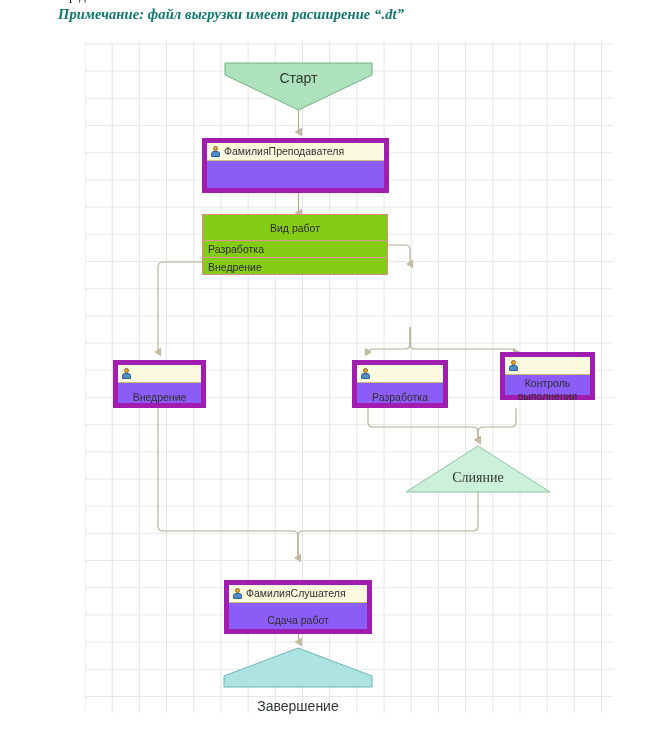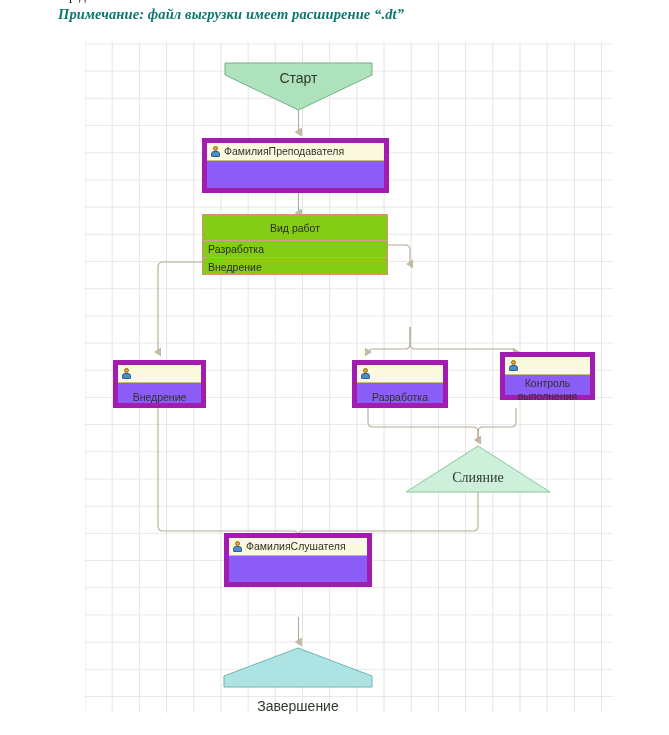--- a/index.html
+++ b/index.html
@@ -203,28 +203,29 @@
 выполнения</div>
   </div>
 
   <div class="node" style="left:321px;top:404px;width:144px;height:46px;font-family:Liberation Serif, serif;">
     <svg class="shape-svg" width="144" height="46" viewBox="0 0 144 46">
       <polygon points="72,0 144,46 0,46" fill="#cdf0da" stroke="#8cc4a0" stroke-width="1"></polygon>
     </svg>
     <div class="shape-label" style="top:25px;">Слияние</div>
   </div>
 
-  <div class="box" style="left:139px;top:491px;width:148px;height:54px;">
+  <div class="box" style="left:139px;top:538px;width:148px;height:54px;">
     <div class="box-header">
       <span class="person-icon">
         <span class="head"></span>
           <span class="body"></span>
       </span>
       <span class="box-header-label">ФамилияСлушателя</span>
     </div>
+    <div class="box-body" style="height:35px;">Сдача работ</div>
   </div>
 
   <div class="node" style="left:139px;top:606px;width:148px;height:39px;">
     <svg class="shape-svg" width="148" height="39" viewBox="0 0 148 39">
       <polygon points="74,0 148,28 148,39 0,39 0,28" fill="#aee3e3" stroke="#6fb3b3" stroke-width="1"></polygon>
     </svg>
     <div class="shape-label" style="top:21px;margin-top:31px;">Завершение</div>
   </div>
 
 </div>

